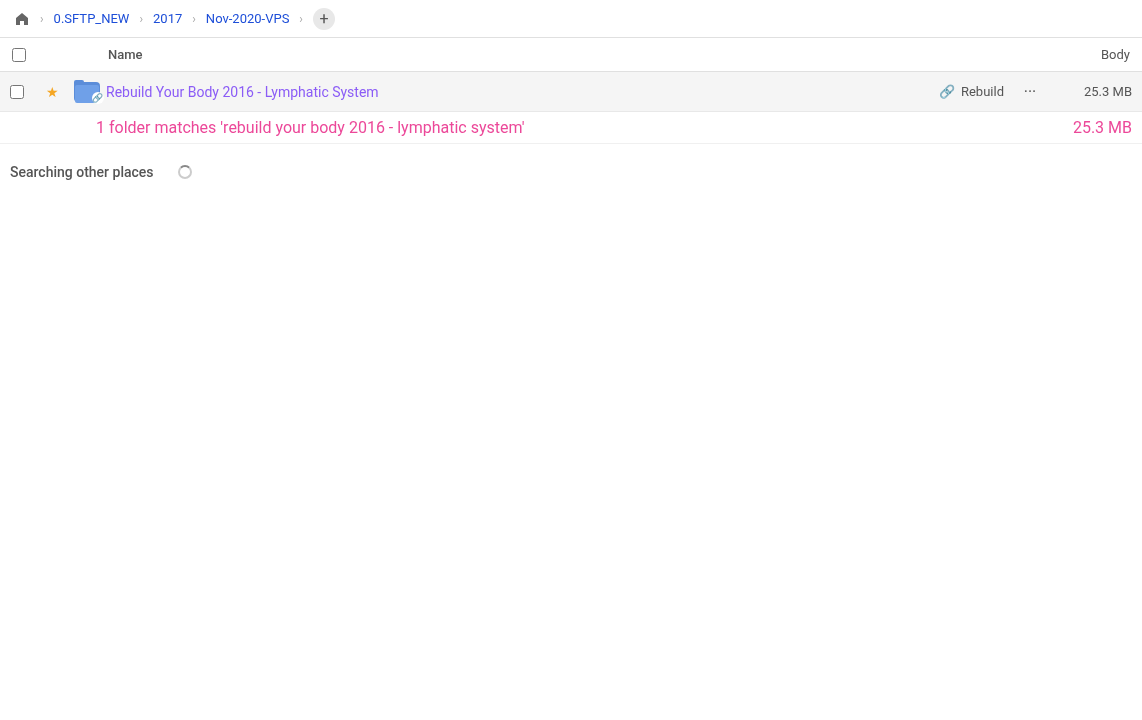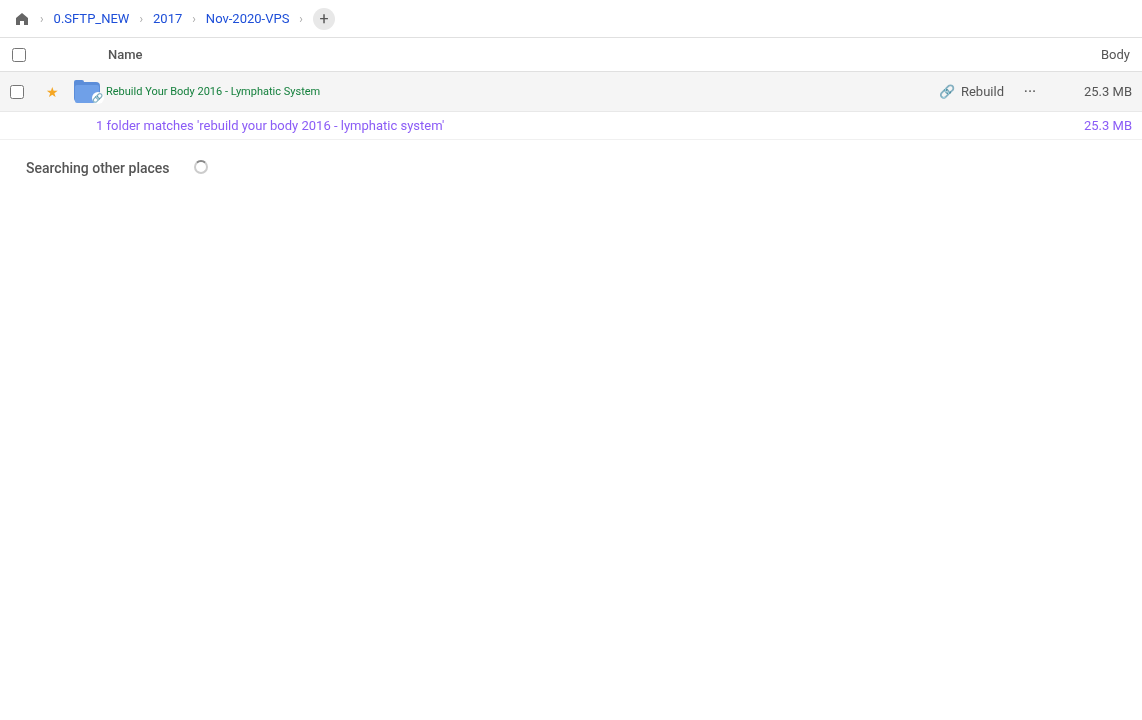--- a/index.html
+++ b/index.html
@@ -190,22 +190,22 @@
       color: #5b8dd9;
     }
 
     .folder-wrapper {
       position: relative;
       display: inline-block;
     }
 
     .file-name-cell {
       flex: 1;
-      font-size: 11px;
-      color: #15803d;
+      font-size: 14px;
+      color: #8b5cf6;
       white-space: nowrap;
       overflow: hidden;
       text-overflow: ellipsis;
     }
 
     .shared-area {
       display: flex;
       align-items: center;
       gap: 5px;
       color: #555;
@@ -238,30 +238,30 @@
       color: #555;
       flex-shrink: 0;
     }
 
     
     .match-info {
       display: flex;
       align-items: center;
       justify-content: space-between;
       padding: 6px 10px 6px 96px;
-      color: #8b5cf6;
-      font-size: 13px;
+      color: #ec4899;
+      font-size: 16px;
       border-bottom: 1px solid #f0f0f0;
     }
 
     
     .searching-row {
       display: flex;
-      align-items: flex-start;
-      padding: 20px 10px 10px 26px;
+      align-items: center;
+      padding: 20px 10px 10px 10px;
       gap: 24px;
     }
 
     .searching-label {
       font-size: 14px;
       color: #555;
       font-weight: 500;
     }
 
     .spinner {

